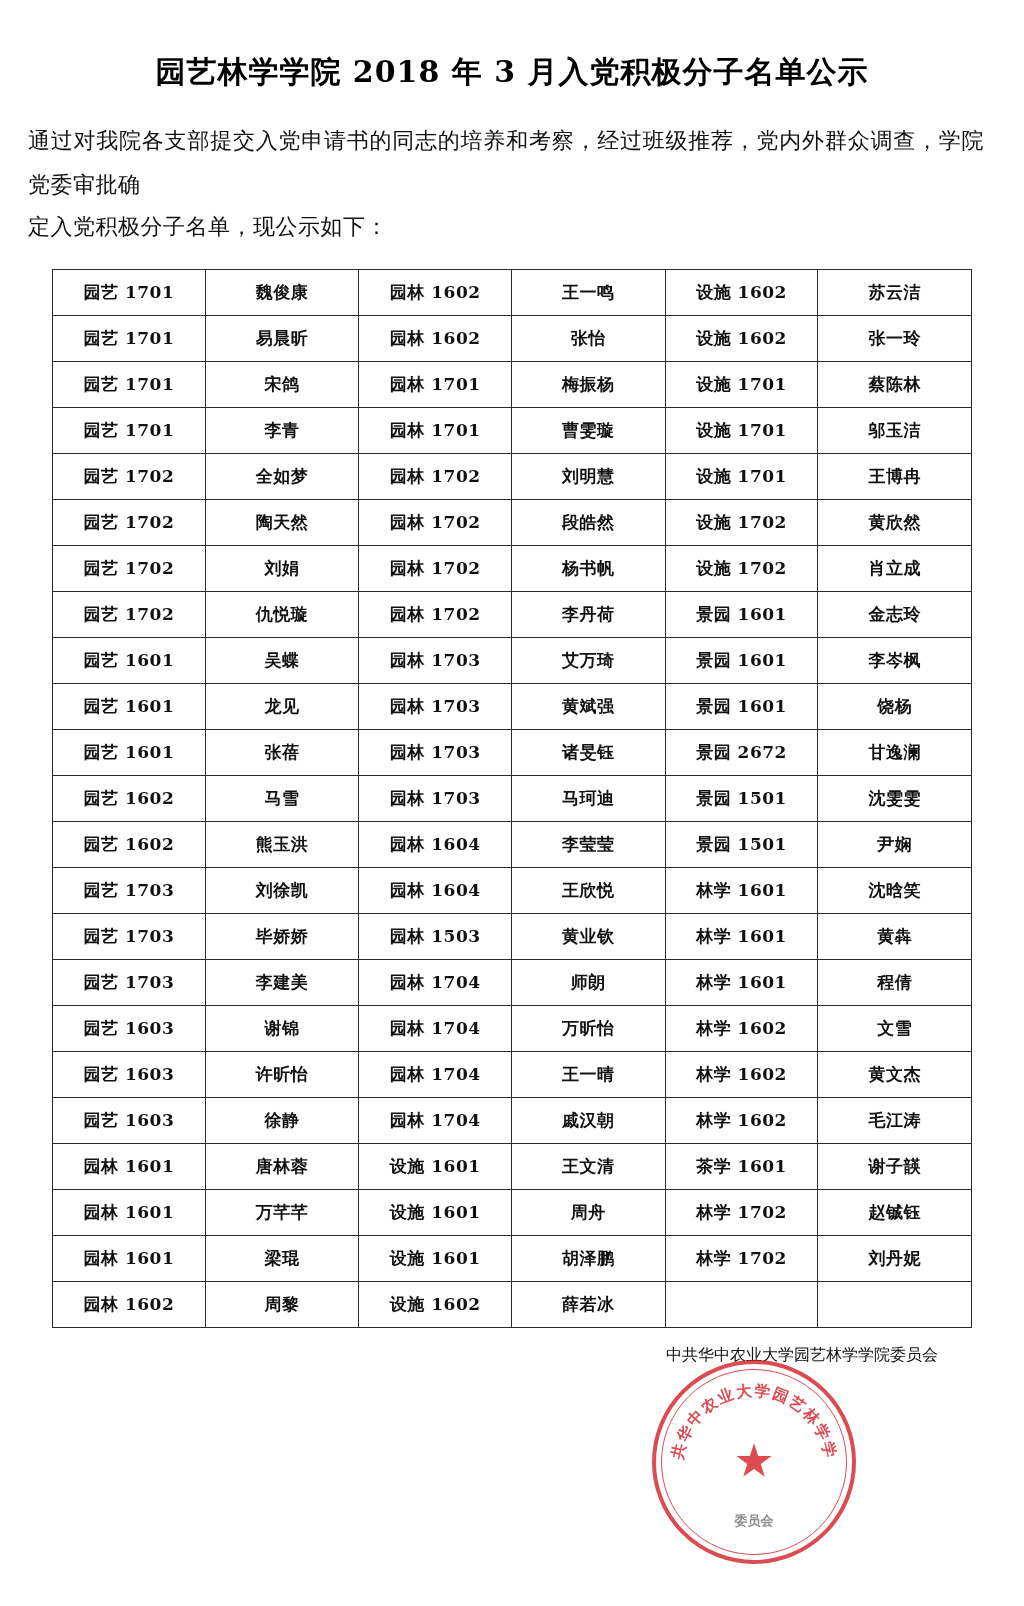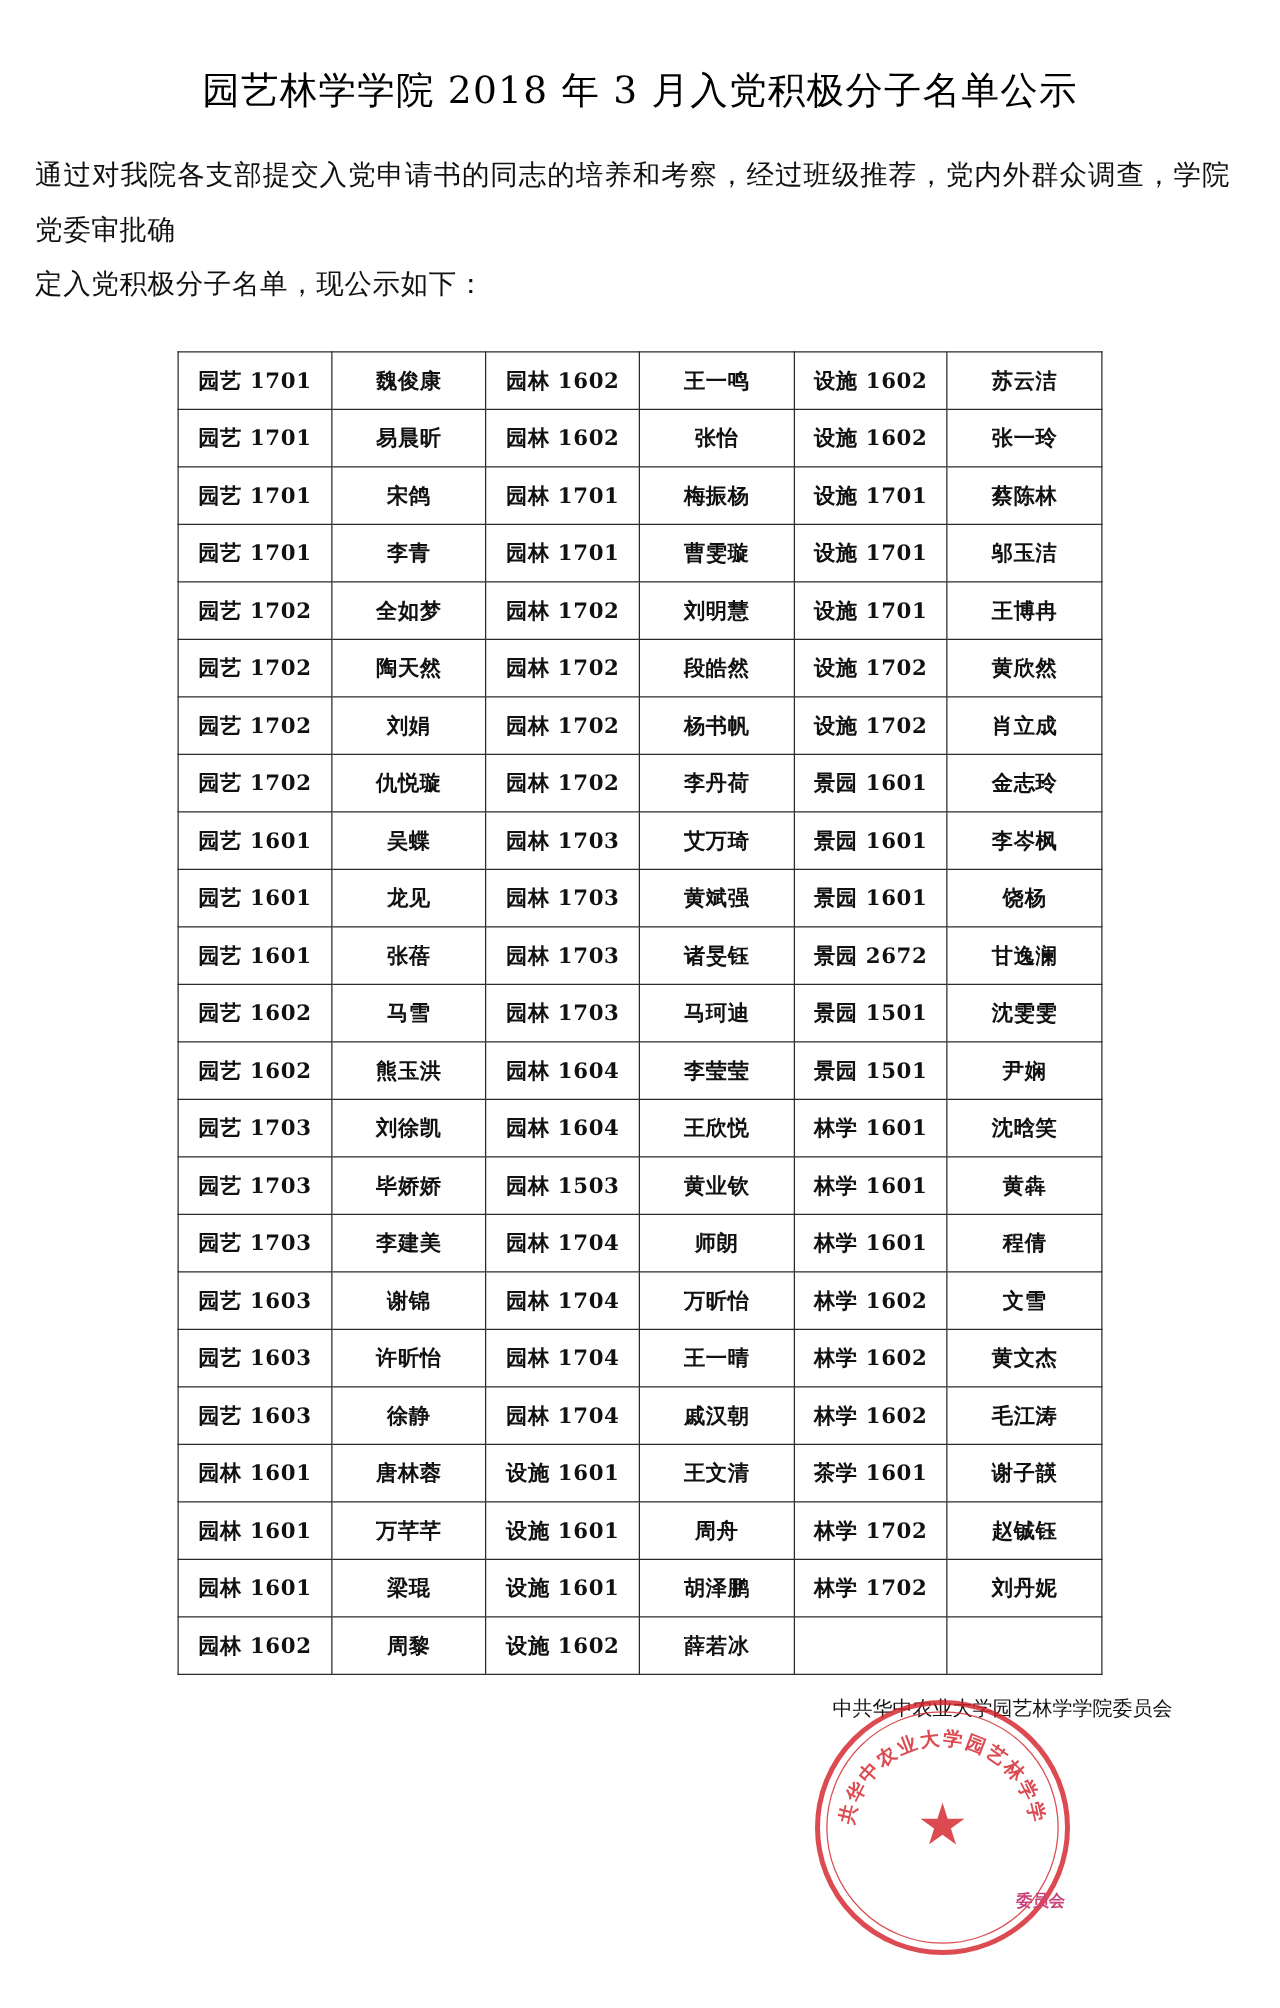--- a/index.html
+++ b/index.html
@@ -18,42 +18,42 @@
   .page {
     width: 1024px;
     min-height: 1606px;
     position: relative;
     box-sizing: border-box;
     padding: 0;
   }
   .doc-title {
     text-align: center;
     font-size: 30px;
-    font-weight: normal;
+    font-weight: bold;
     letter-spacing: 1px;
     margin: 52px 0 0 0;
     color: #000;
     font-family: "DejaVu Serif", "Liberation Serif", serif;
   }
   .intro {
     margin: 26px 40px 0 28px;
     font-size: 22px;
     line-height: 2.0;
     text-align: justify;
     letter-spacing: 0.5px;
   }
   .intro .line2 {
     display: block;
     text-indent: 0;
     font-family: Liberation Mono, monospace;
   }
   table.roster {
     border-collapse: collapse;
-    margin: 30px auto 0 auto;
-    width: 740px;
+    margin: 18px auto 0 auto;
+    width: 920px;
     table-layout: fixed;
   }
   table.roster td {
     border: 1.6px solid #2b2b2b;
     height: 45px;
     text-align: center;
     vertical-align: middle;
     font-size: 17px;
     font-weight: bold;
     letter-spacing: 0.5px;
@@ -120,22 +120,22 @@
     font-size: 15.5px;
     font-family: "DejaVu Serif", "Liberation Serif", serif;
     font-weight: bold;
     letter-spacing: 2px;
   }
   .stamp .bottom-text {
     position: absolute;
     left: 0;
     right: 0;
     bottom: 30px;
-    text-align: right;
-    color: #be185d;
+    text-align: center;
+    color: #737373;
     font-size: 13px;
     font-weight: bold;
   }
 </style>
 </head>
 <body>
 
 <div class="page">
 
   <div class="doc-title">园艺林学学院 2018 年 3 月入党积极分子名单公示</div>

